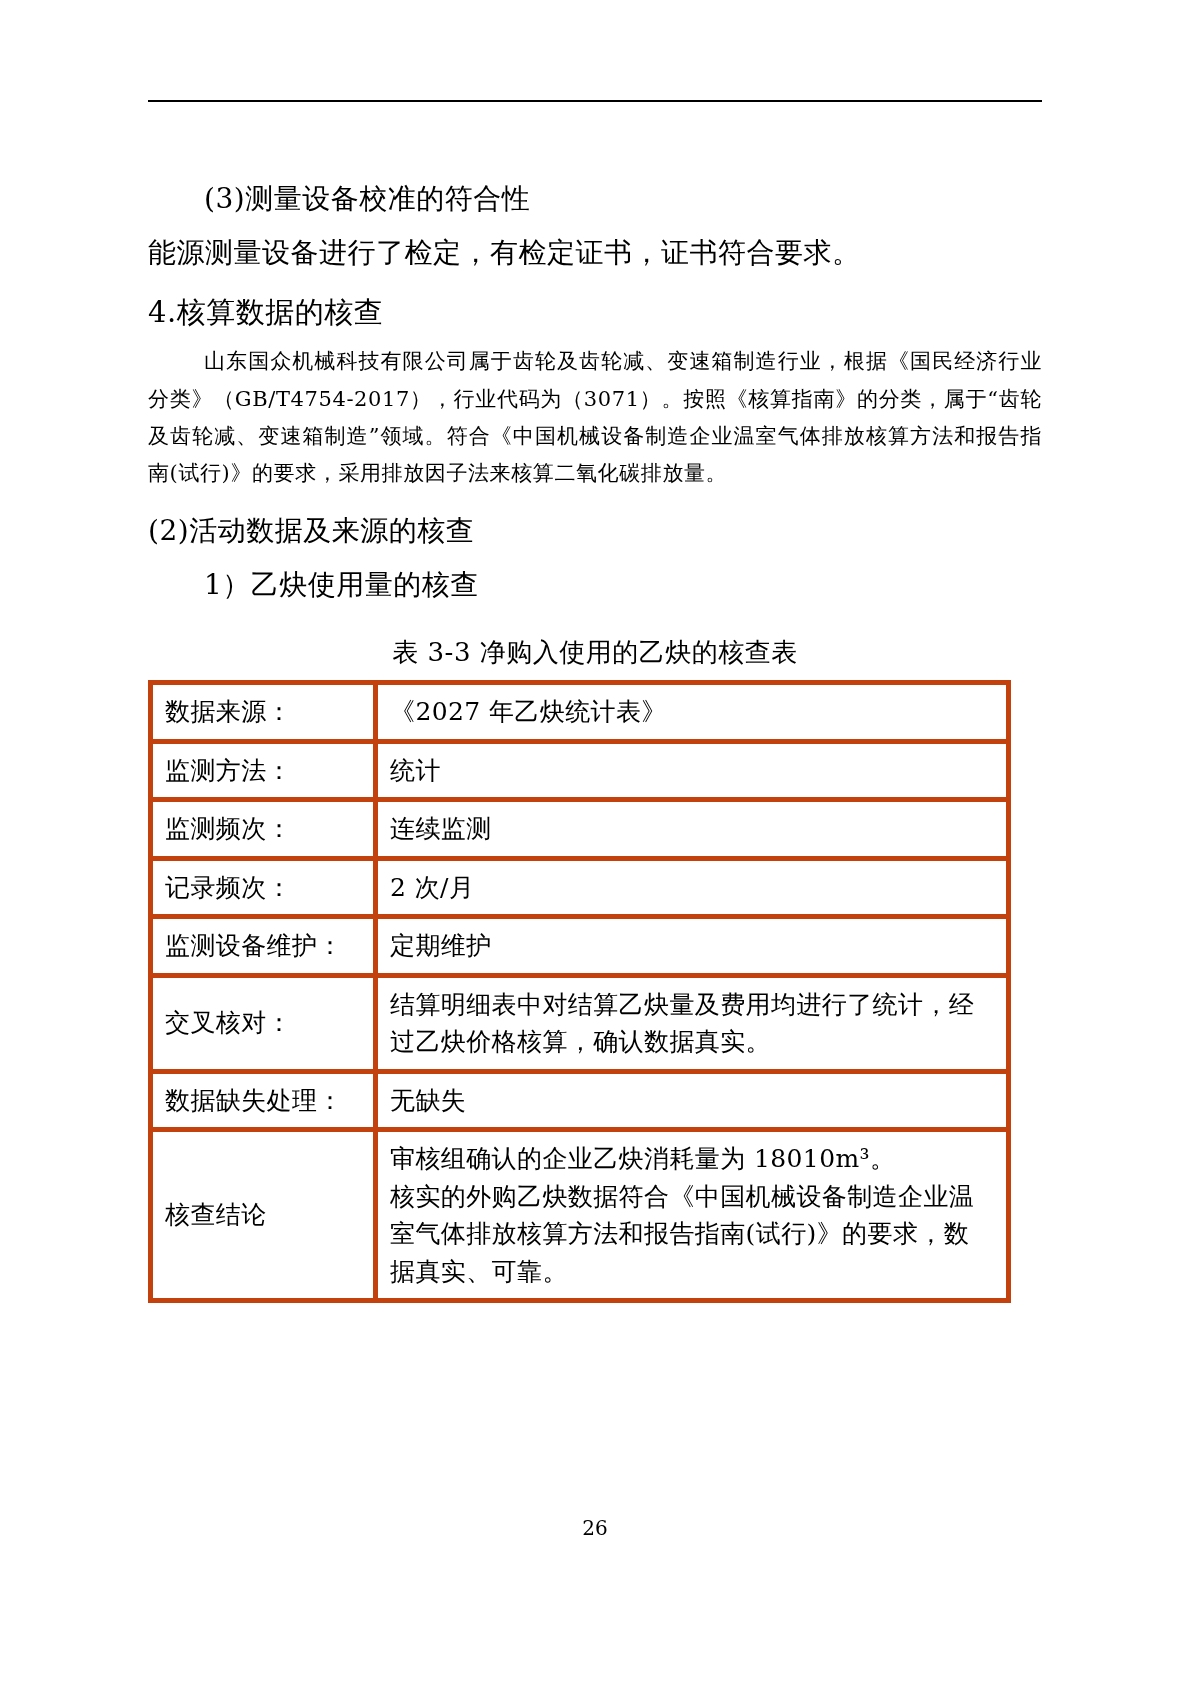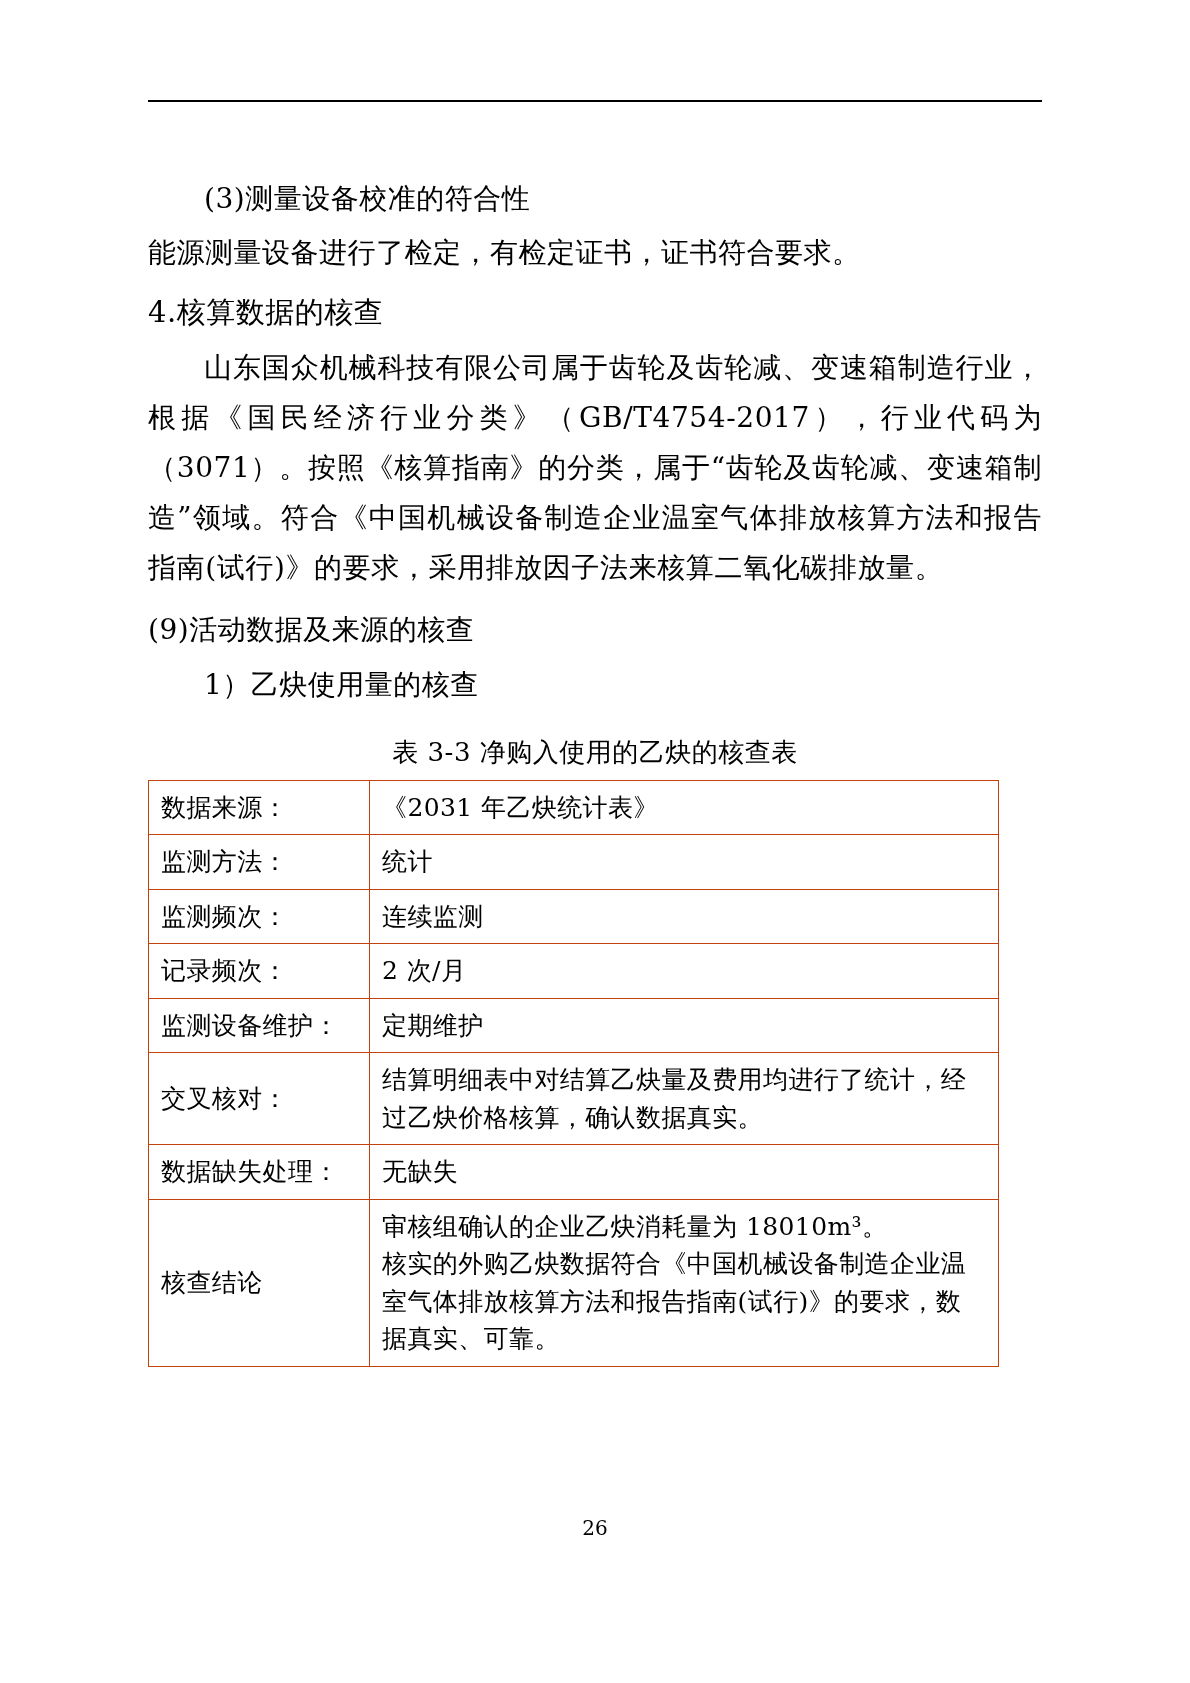--- a/index.html
+++ b/index.html
@@ -41,42 +41,42 @@
   .indent-sub {
     padding-left: 56px;
   }
   .heading {
     font-size: 29px;
     font-weight: normal;
     margin: 16px 0 10px 0;
     letter-spacing: 0.5px;
   }
   .block-just {
-    font-size: 28px;
+    font-size: 21px;
     line-height: 1.78;
     text-align: justify;
     text-justify: inter-ideograph;
     margin: 0;
     text-indent: 56px;
     letter-spacing: 0.6px;
   }
   .table-caption {
     font-size: 26px;
     text-align: center;
     margin: 26px 0 10px 0;
     letter-spacing: 0.5px;
   }
   table.audit {
     border-collapse: collapse;
     width: 800px;
     margin: 0 0 0 0;
     table-layout: fixed;
   }
   table.audit td {
-    border: 1px solid #c2410c;
+    border: 5px solid #c2410c;
     font-size: 25px;
     line-height: 1.5;
     padding: 8px 12px;
     vertical-align: middle;
     letter-spacing: 0.4px;
   }
   td.label {
     width: 196px;
   }
   td.value {
@@ -106,31 +106,31 @@
   <div class="content">
 
     <p class="para indent-sub">(3)测量设备校准的符合性</p>
 
     <p class="para">能源测量设备进行了检定，有检定证书，证书符合要求。</p>
 
     <h2 class="heading">4.核算数据的核查</h2>
 
     <p class="block-just">山东国众机械科技有限公司属于齿轮及齿轮减、变速箱制造行业，根据《国民经济行业分类》（GB/T4754-2017），行业代码为（3071）。按照《核算指南》的分类，属于“齿轮及齿轮减、变速箱制造”领域。符合《中国机械设备制造企业温室气体排放核算方法和报告指南(试行)》的要求，采用排放因子法来核算二氧化碳排放量。</p>
 
-    <p class="para" style="margin-top:14px;">(9)活动数据及来源的核查</p>
+    <p class="para" style="margin-top:14px;">(2)活动数据及来源的核查</p>
 
     <p class="para indent-sub">1）乙炔使用量的核查</p>
 
     <div class="table-caption">表 3-3 净购入使用的乙炔的核查表</div>
 
     <table class="audit">
       <tbody>
         <tr>
           <td class="label">数据来源：</td>
-          <td class="value">《2031 年乙炔统计表》</td>
+          <td class="value">《2027 年乙炔统计表》</td>
         </tr>
         <tr>
           <td class="label">监测方法：</td>
           <td class="value">统计</td>
         </tr>
         <tr>
           <td class="label">监测频次：</td>
           <td class="value">连续监测</td>
         </tr>
         <tr>

